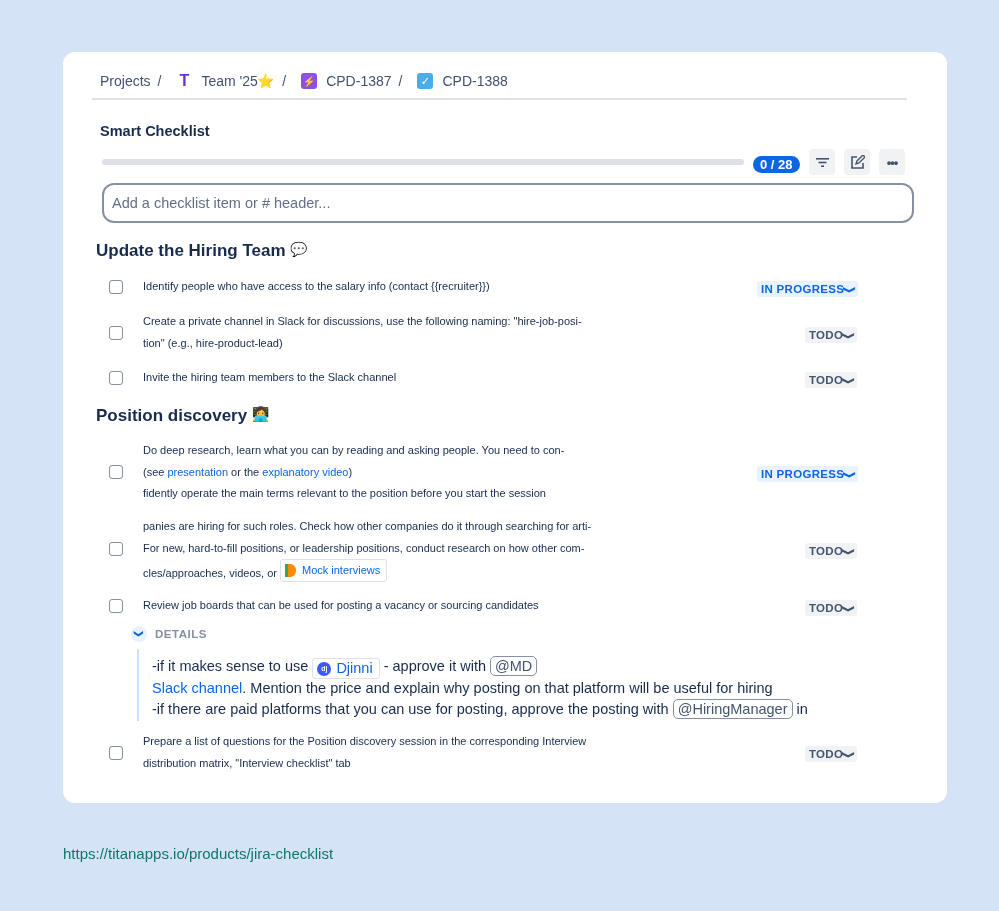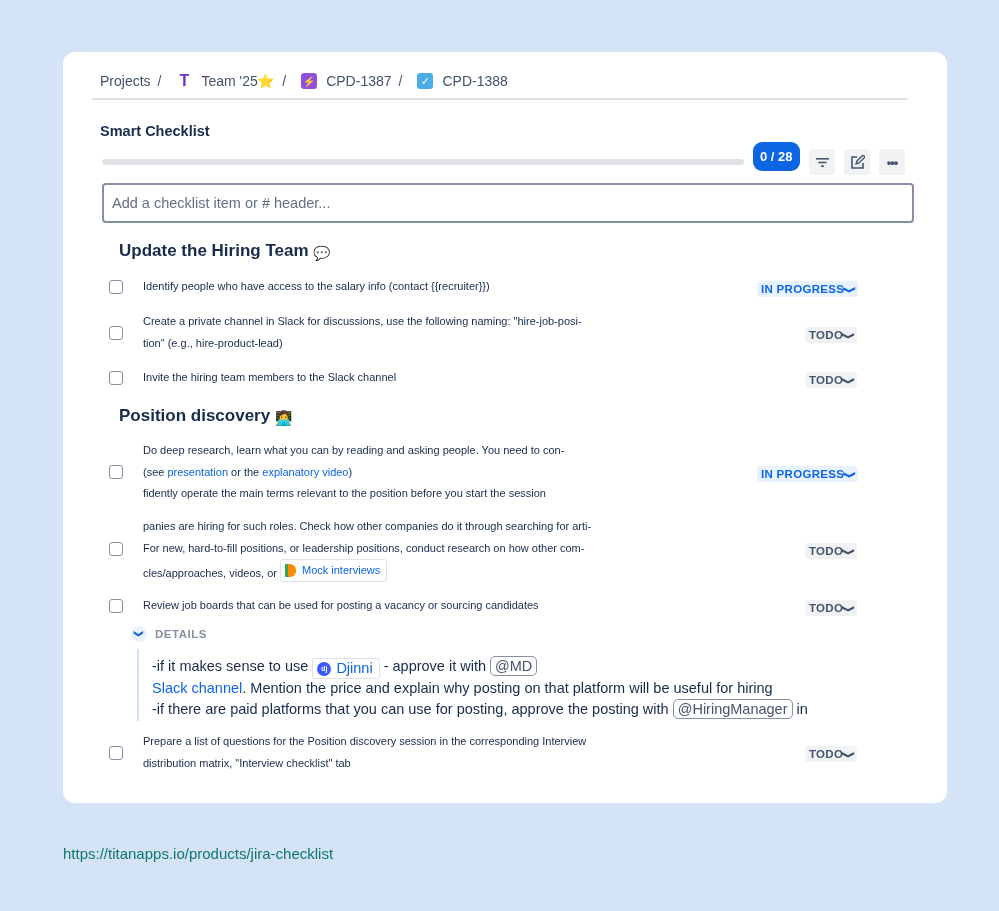--- a/index.html
+++ b/index.html
@@ -17,30 +17,30 @@
     font-size:14px; color:#42526e; height:18px;
   }
   .breadcrumb .sep { margin:0 7px; color:#42526e; }
   .bc-icon { display:inline-flex; width:16px; height:16px; margin-right:9px; margin-left:8px; align-items:center; justify-content:center; border-radius:3px; }
   .bc-team { color:#6b2fd9; font-weight:bold; font-size:16px; }
   .bc-epic { background:#904ee2; color:#fff; font-size:10px; }
   .bc-task { background:#4bade8; color:#fff; font-size:11px; }
   .divider { position:absolute; left:29px; top:46px; width:815px; height:2px; background:#dfe1e6; }
   .title { position:absolute; left:37px; top:71px; font-size:14.5px; font-weight:bold; color:#172b4d; }
   .progress-track { position:absolute; left:39px; top:107px; width:642px; height:6px; border-radius:3px; background:#dfe1e6; }
-  .count-badge { position:absolute; left:690px; top:90px; height:17px; padding:6px 7px; background:#0c66e4; color:#fff; font-size:13px; border-radius:9px; line-height:17px; font-weight:bold; }
+  .count-badge { position:absolute; left:690px; top:104px; height:17px; padding:0 7px; background:#0c66e4; color:#fff; font-size:13px; border-radius:9px; line-height:17px; font-weight:bold; }
   .tool-btn { position:absolute; top:97px; width:26px; height:26px; background:#f1f2f4; border-radius:4px; display:flex; align-items:center; justify-content:center; color:#44546f; font-size:13px; }
   .add-input {
     position:absolute; left:39px; top:131px; width:800px; height:36px;
-    border:2px solid #8590a2; border-radius:4px; box-sizing:content-box;
+    border:2px solid #8590a2; border-radius:12px; box-sizing:content-box;
     font-family:"Liberation Sans", sans-serif; font-size:14.5px; color:#172b4d;
     padding:0 0 0 8px; outline:none;
   }
   .add-input::placeholder { color:#626f86; }
-  .section-header { position:absolute; left:56px; font-size:17px; font-weight:bold; color:#172b4d; display:flex; align-items:flex-end; }
+  .section-header { position:absolute; left:33px; font-size:17px; font-weight:bold; color:#172b4d; display:flex; align-items:flex-start; }
   .section-header .emo { margin-left:5px; font-size:14px; color:#8590a2; }
   .item { position:absolute; left:44px; width:760px; }
   .cb { position:absolute; left:2px; width:12px; height:12px; border:1.5px solid #8590a2; border-radius:3px; background:#fff; }
   .item-text { position:absolute; left:36px; width:640px; font-size:11px; line-height:21.5px; color:#172b4d; }
   .status {
     position:absolute; height:16px; padding:0 4px; border-radius:3px;
     font-size:11.5px; font-weight:bold; line-height:16px; letter-spacing:0.3px;
   }
   .st-prog { background:#e9f2ff; color:#0c66e4; }
   .st-todo { background:#f1f2f4; color:#44546f; }

